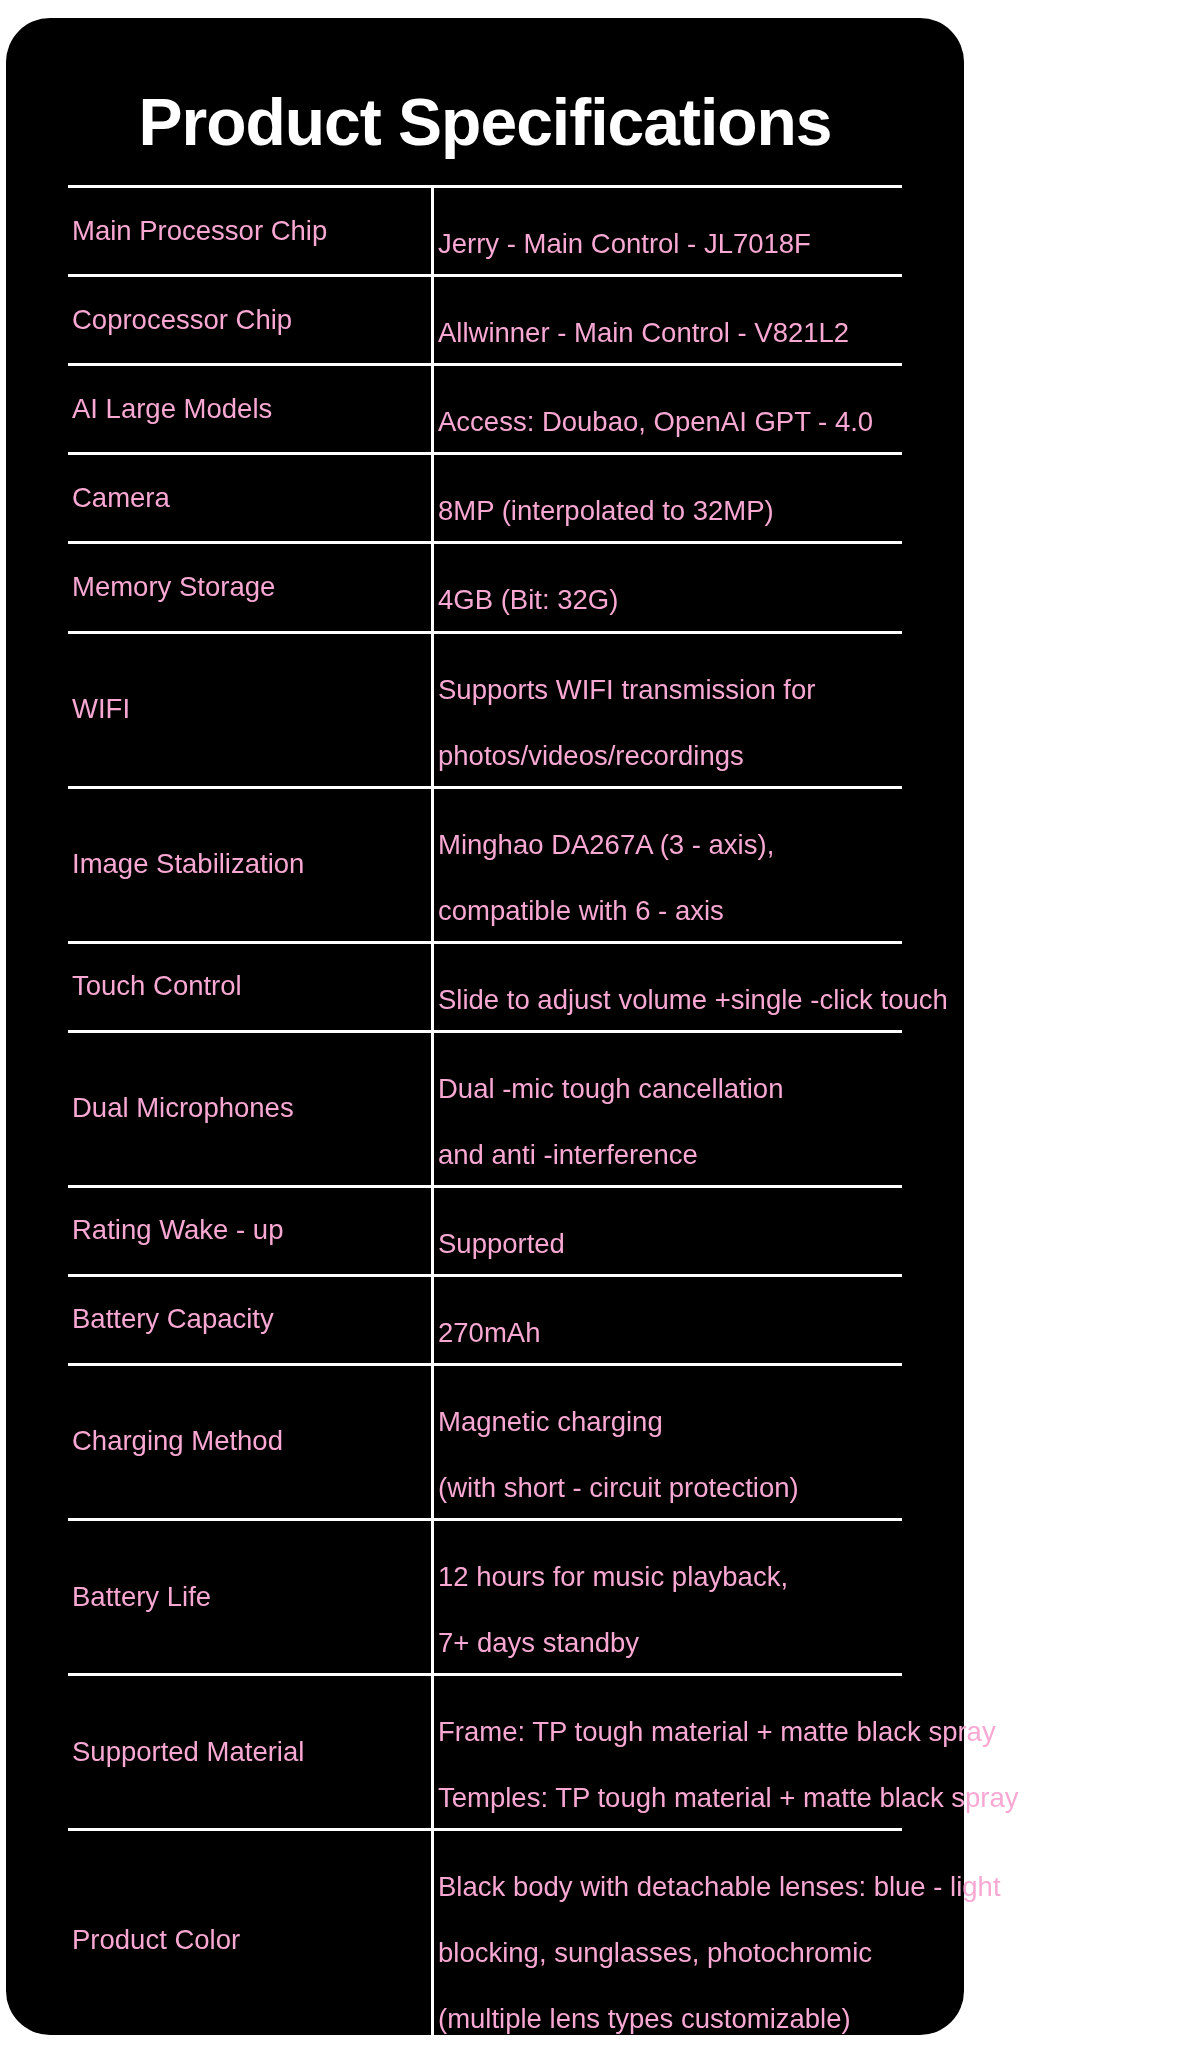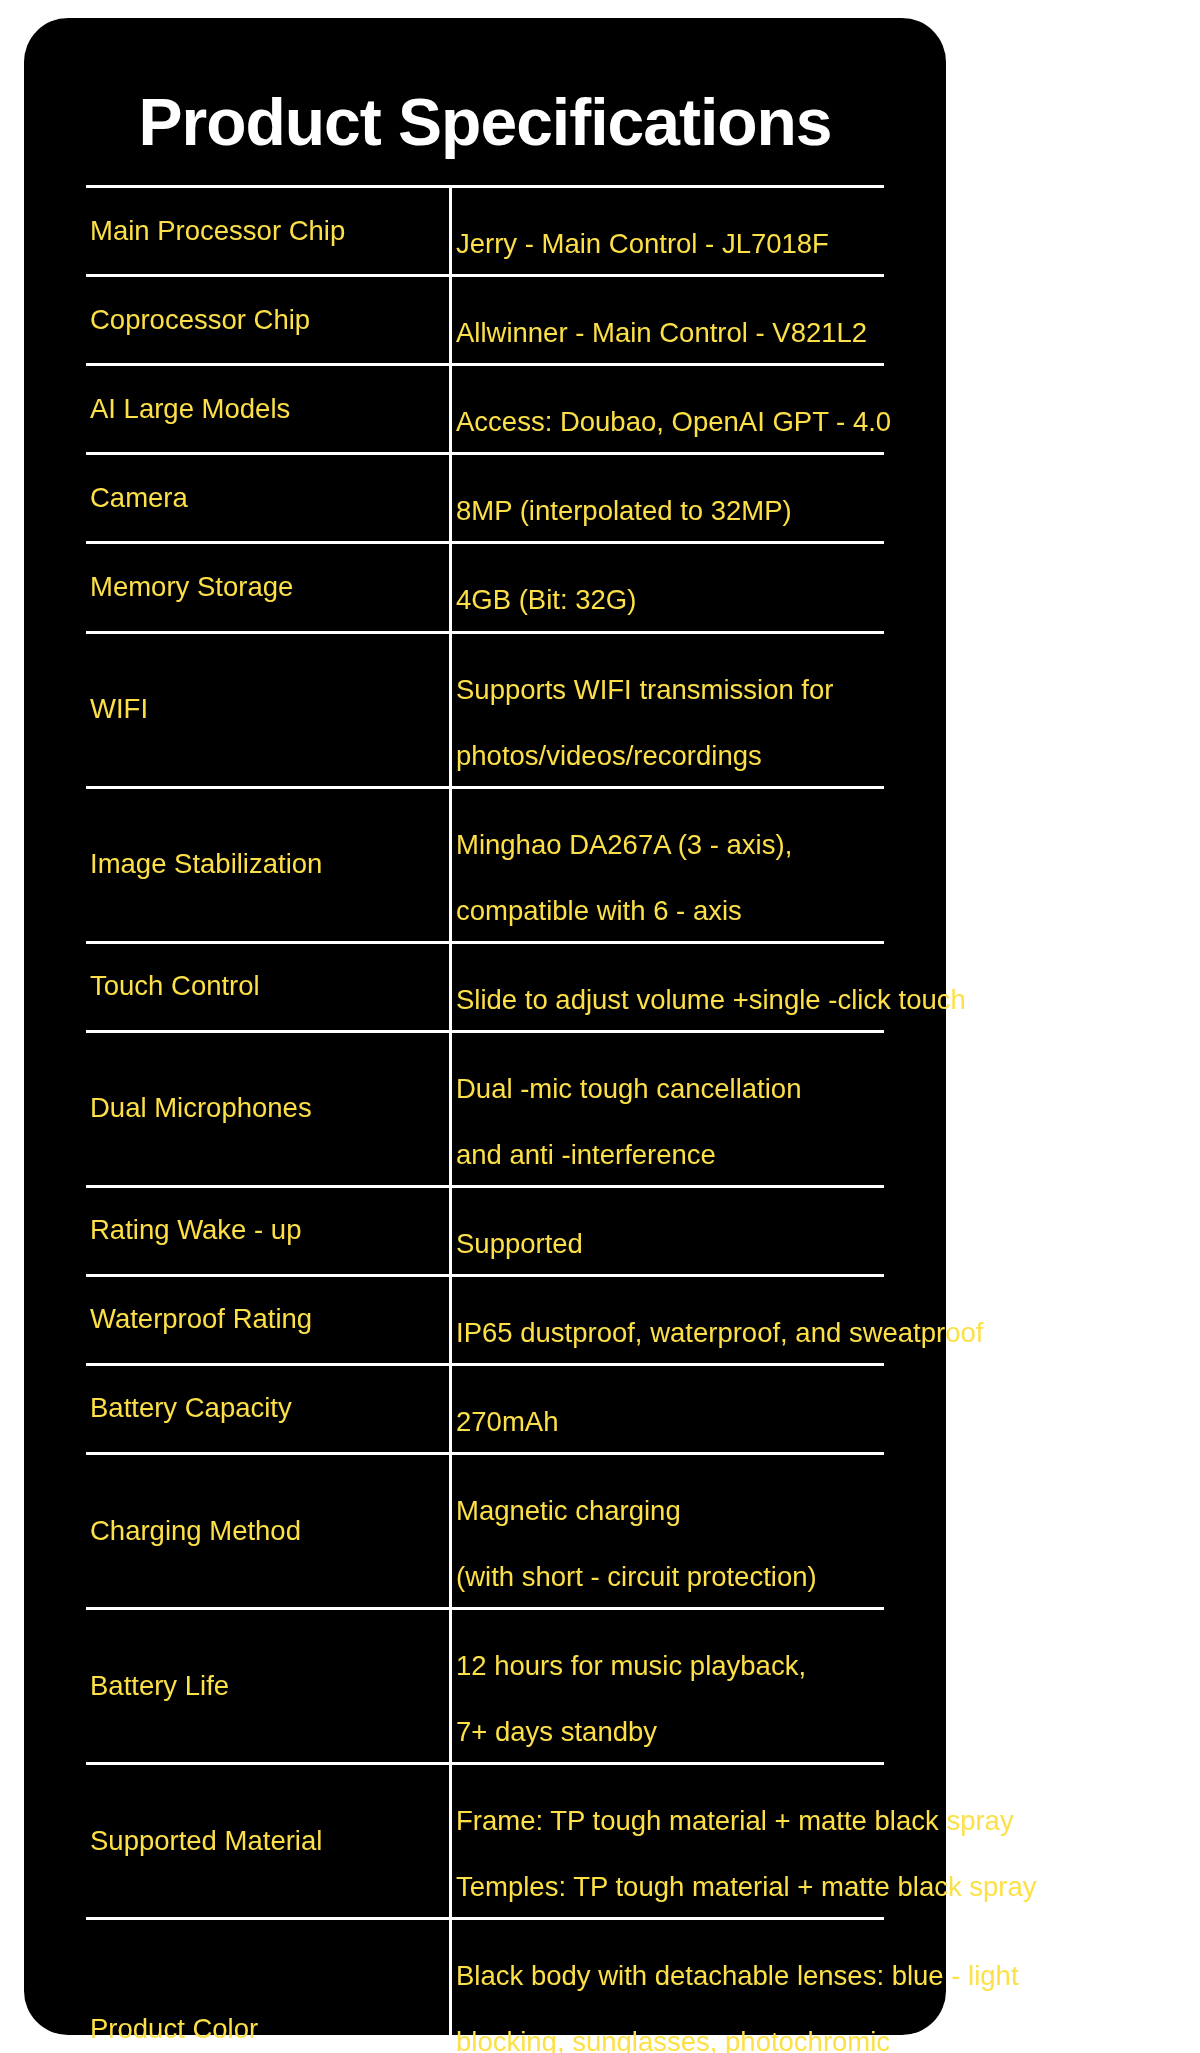--- a/index.html
+++ b/index.html
@@ -12,21 +12,21 @@
     height: 2053px;
     font-family: "Liberation Sans", sans-serif;
     overflow: hidden;
   }
   .page {
     position: relative;
     width: 970px;
     height: 2053px;
     background: #ffffff;
     box-sizing: border-box;
-    padding: 18px 24px;
+    padding: 18px 6px;
   }
   .card {
     position: relative;
     width: 100%;
     height: 100%;
     background: #000000;
     border-radius: 44px;
     box-sizing: border-box;
     padding: 70px 62px 40px 62px;
   }
@@ -45,21 +45,21 @@
     border-collapse: collapse;
     table-layout: fixed;
   }
   table.spec tr {
     border-top: 3px solid #ffffff;
   }
   table.spec tr:last-child {
     border-bottom: 3px solid #ffffff;
   }
   table.spec td {
-    color: #fde047;
+    color: #f9a8d4;
     font-size: 27.5px;
     line-height: 1.42;
     vertical-align: middle;
     padding: 9px 4px 11px 4px;
   }
   td.k {
     width: 355px;
     padding-left: 6px;
     border-right: 3px solid #ffffff;
   }
@@ -153,26 +153,20 @@
           </td>
         </tr>
 
         <tr>
           <td class="k">Rating Wake - up</td>
           <td class="v">
             <span class="v-line">Supported</span>
           </td>
         </tr>
 
-        <tr>
-          <td class="k">Waterproof Rating</td>
-          <td class="v">
-            <span class="v-line">IP65 dustproof, waterproof, and sweatproof</span>
-          </td>
-        </tr>
 
         <tr>
           <td class="k">Battery Capacity</td>
           <td class="v">
             <span class="v-line">270mAh</span>
           </td>
         </tr>
 
         <tr class="tall">
           <td class="k">Charging Method</td>

